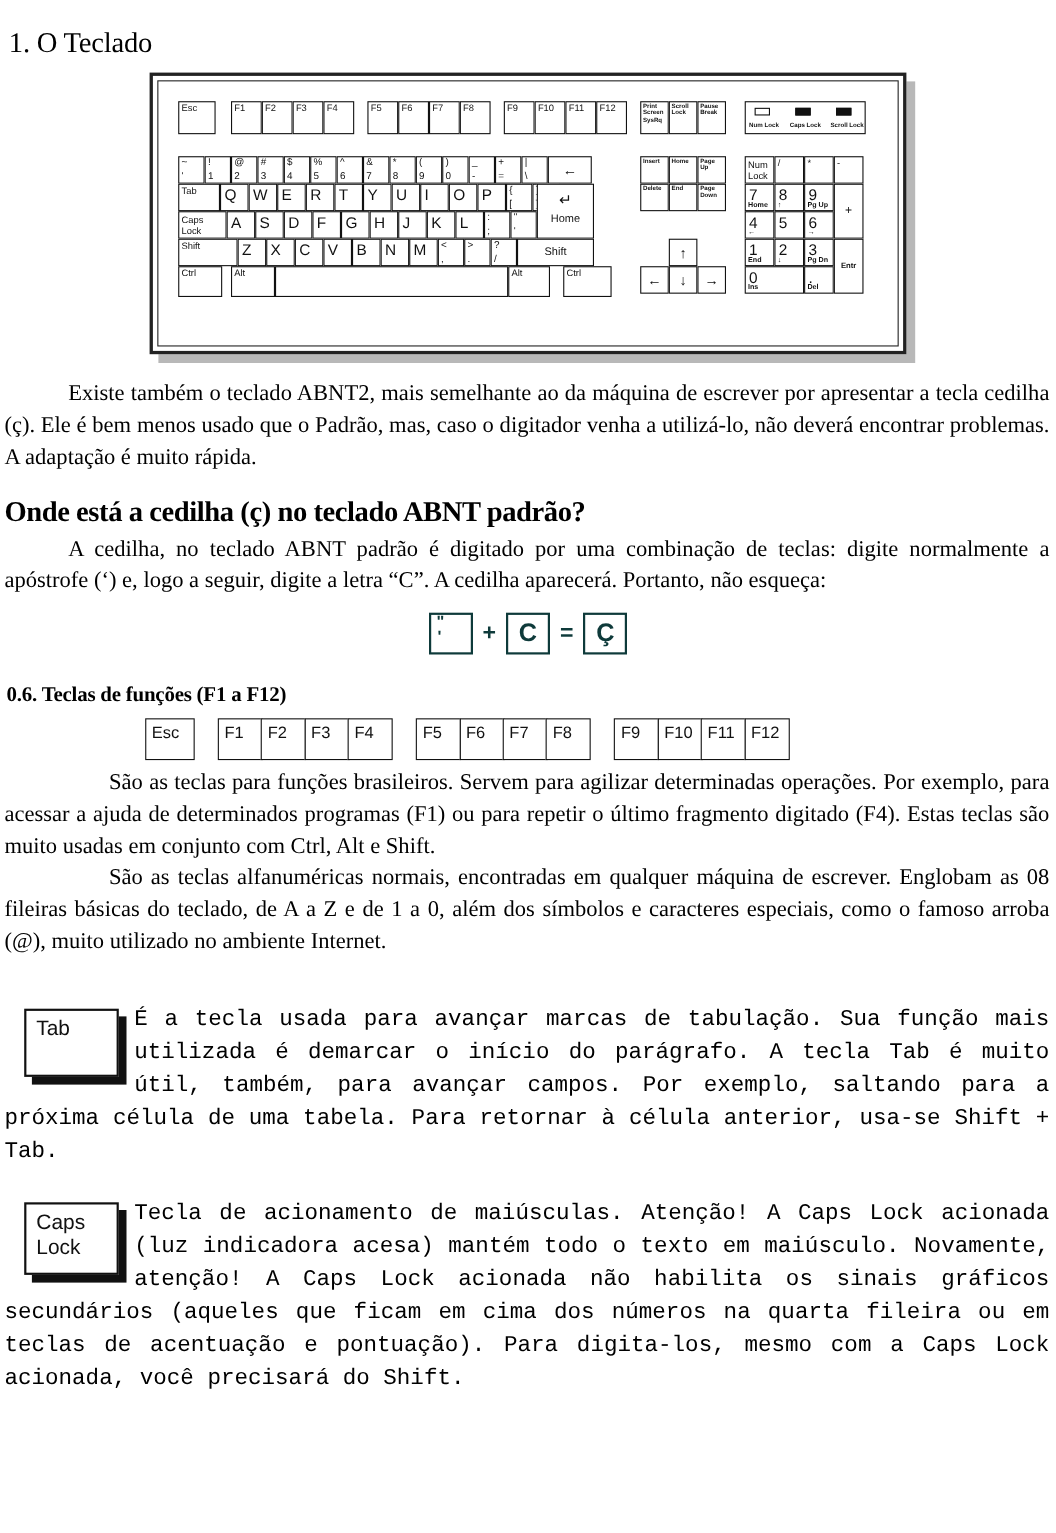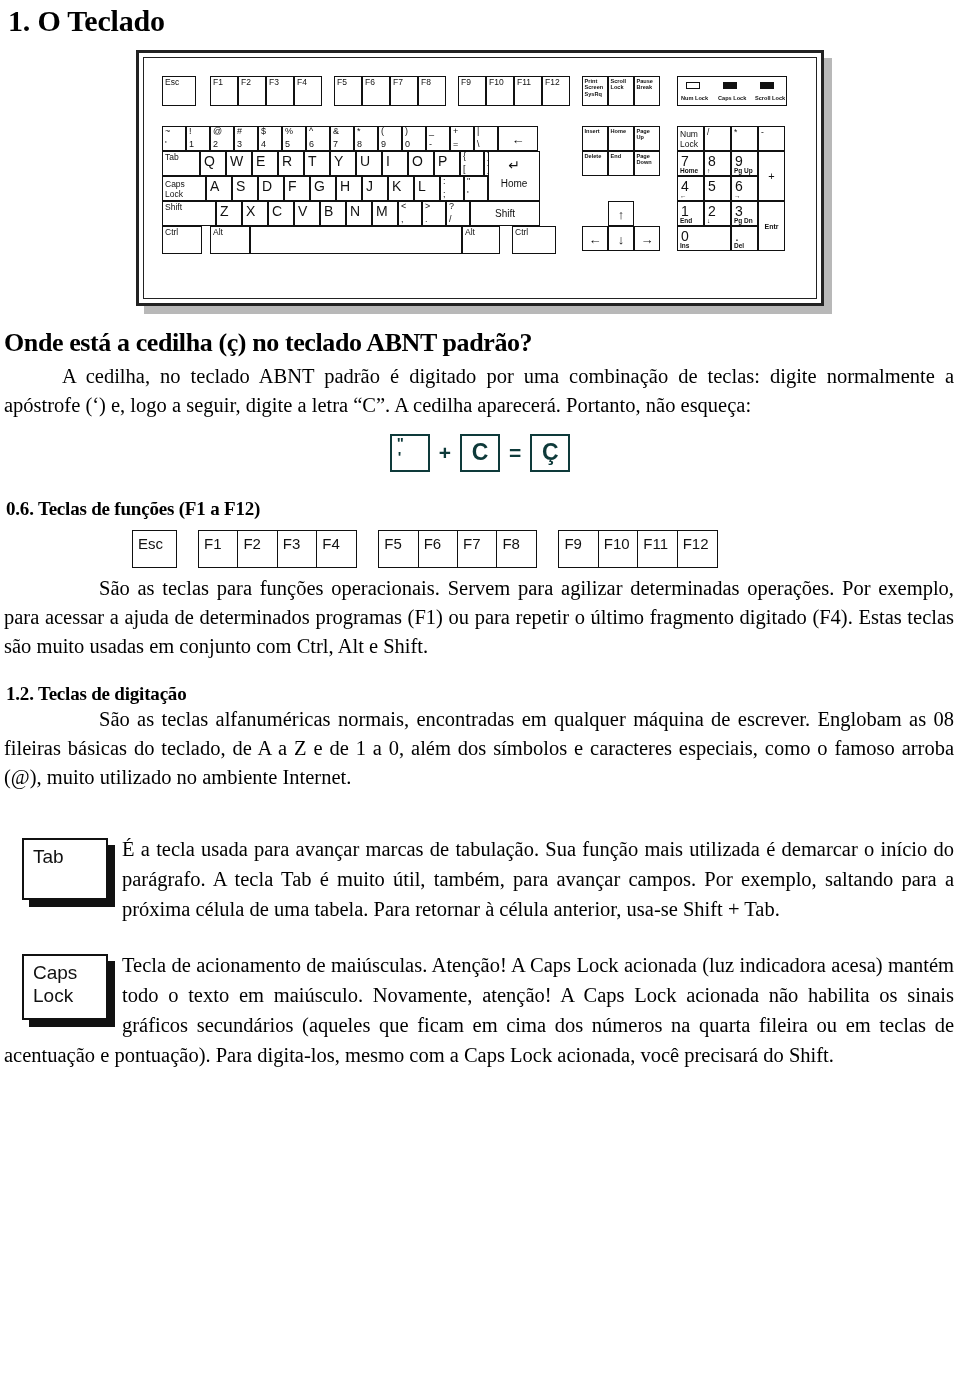--- a/index.html
+++ b/index.html
@@ -18,23 +18,23 @@
   .page {
     width: 960px;
     height: 1394px;
     position: relative;
     padding: 0;
     box-sizing: border-box;
   }
 
   
   .h-main {
-    font-size: 30px;
-    font-weight: bold;
-    margin: 4px 0 0 8px;
+    font-size: 26px;
+    font-weight: normal;
+    margin: 24px 0 0 8px;
     letter-spacing: -0.2px;
   }
   .h-question {
     font-size: 26px;
     font-weight: bold;
     margin: 20px 0 4px 4px;
     letter-spacing: -0.4px;
   }
   .h-sub {
     font-size: 19px;
@@ -279,20 +279,21 @@
     z-index: 0;
   }
   .shadowkey.tab .body { height: 62px; }
   .shadowkey.caps .body { height: 66px; }
   .clearfix::after { content: ""; display: block; clear: both; }
   .flowpara {
     font-size: 20.5px;
     line-height: 30px;
     text-align: justify;
     margin: 0 6px 0 4px;
+    font-family: Liberation Mono, monospace;
   }
 </style>
 </head>
 <body>
 
 <div class="page">
 
   <h1 class="h-main">1. O Teclado</h1>
 
   <div class="kb-wrap">
@@ -647,20 +648,21 @@
             </div>
             <div class="key" style="left: 614px; top: 143px; width: 27px; height: 50px;">
               <span class="ctr-s">Entr</span>
             </div>
           </div>
       </div>
     </div>
   </div>
 
   <div style="margin-top:22px;">
+    <p class="para indent">Existe também o teclado ABNT2, mais semelhante ao da máquina de escrever por apresentar a tecla cedilha (ç). Ele é bem menos usado que o Padrão, mas, caso o digitador venha a utilizá-lo, não deverá encontrar problemas. A adaptação é muito rápida.</p>
   </div>
 
   <h2 class="h-question">Onde está a cedilha (ç) no teclado ABNT padrão?</h2>
   <p class="para indent">A cedilha, no teclado ABNT padrão é digitado por uma combinação de teclas: digite normalmente a apóstrofe (‘) e, logo a seguir, digite a letra “C”. A cedilha aparecerá. Portanto, não esqueça:</p>
 
   <div class="formula">
     <div class="fkey">
       <span class="q1">"</span>
       <span class="q2">'</span>
     </div>
@@ -693,23 +695,22 @@
         <div class="fbtn">F8</div>
       </div>
       <div class="fgroup">
         <div class="fbtn">F9</div>
         <div class="fbtn">F10</div>
         <div class="fbtn">F11</div>
         <div class="fbtn">F12</div>
       </div>
     </div>
 
-  <p class="para indent-lg" style="margin-top:6px;">São as teclas para funções operacionais. Servem para agilizar determinadas operações. Por exemplo, para acessar a ajuda de determinados programas (F1) ou para repetir o último fragmento digitado (F4). Estas teclas são muito usadas em conjunto com Ctrl, Alt e Shift.</p>
-
-  <h3 class="h-sub" style="margin-top:22px;">1.2. Teclas de digitação</h3>
+  <p class="para indent-lg" style="margin-top:6px;">São as teclas para funções brasileiros. Servem para agilizar determinadas operações. Por exemplo, para acessar a ajuda de determinados programas (F1) ou para repetir o último fragmento digitado (F4). Estas teclas são muito usadas em conjunto com Ctrl, Alt e Shift.</p>
+
   <p class="para indent-lg">São as teclas alfanuméricas normais, encontradas em qualquer máquina de escrever. Englobam as 08 fileiras básicas do teclado, de A a Z e de 1 a 0, além dos símbolos e caracteres especiais, como o famoso arroba (@), muito utilizado no ambiente Internet.</p>
 
   <div class="clearfix" style="margin-top:42px;">
     <div class="shadowkey tab">
       <div class="sh"></div>
       <div class="body"><span>Tab</span></div>
     </div>
     <p class="flowpara">É a tecla usada para avançar marcas de tabulação. Sua função mais utilizada é demarcar o início do parágrafo. A tecla Tab é muito útil, também, para avançar campos. Por exemplo, saltando para a próxima célula de uma tabela. Para retornar à célula anterior, usa-se Shift + Tab.</p>
   </div>
 

